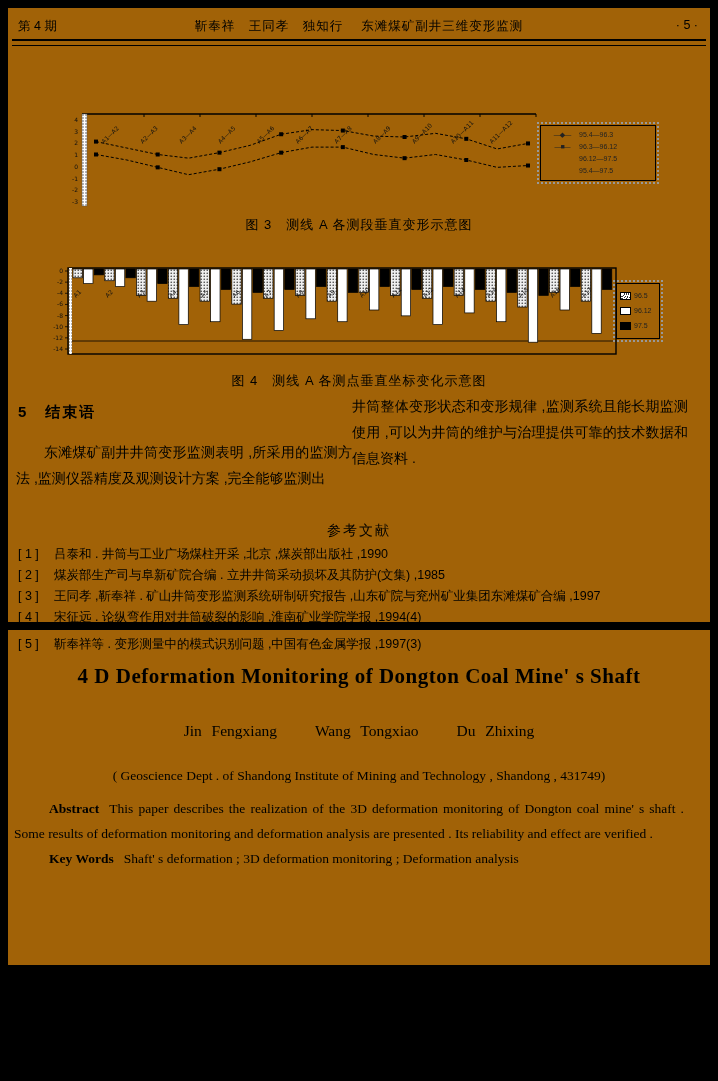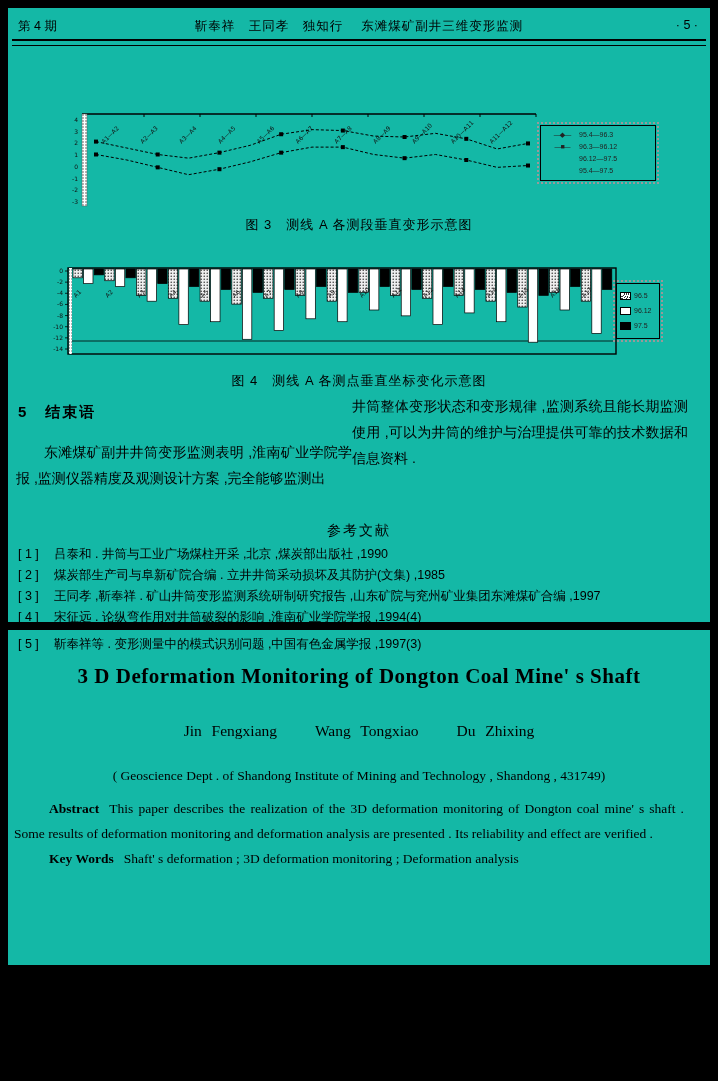--- a/index.html
+++ b/index.html
@@ -1,18 +1,18 @@
 <!DOCTYPE html>
 <html><head>
 <meta charset="utf-8">
 <style>
   html,body{margin:0;padding:0;}
   body{width:718px;height:1081px;background:#000;position:relative;
        font-family:"Liberation Sans","DejaVu Sans",sans-serif;color:#000;}
-  .panel{position:absolute;background:#14b8a6;left:8px;width:702px;overflow:hidden;}
+  .panel{position:absolute;background:#a16207;left:8px;width:702px;overflow:hidden;}
   #panel1{top:8px;height:614px;}
   #panel2{top:630px;height:335px;}
 
   
   .hdr{position:absolute;top:10px;left:8px;right:8px;height:18px;font-size:12.5px;}
   .hdr .issue{position:absolute;left:2px;top:0;}
   .hdr .run-title{position:absolute;left:0;right:0;top:0;text-align:center;letter-spacing:1px;}
   .hdr .pageno{position:absolute;right:4px;top:0;}
   .dbl-rule{position:absolute;top:31px;left:4px;right:4px;height:4px;
             border-top:2px solid #000;border-bottom:1px solid #000;}
@@ -266,21 +266,21 @@
       <div class="lg-row">
         <span class="sw sw2"></span>
         <span>97.5</span>
       </div>
     </div>
   <div class="cap" id="fig4-cap">图 4　测线 A 各测点垂直坐标变化示意图</div>
 
   <div id="concl">
     <div class="col">
       <div id="concl-heading">5　结束语</div>
-      <div class="indent">东滩煤矿副井井筒变形监测表明 ,淮南矿业学院学报 ,监测仪器精度及观测设计方案 ,完全能够监测出</div>
+      <div class="indent">东滩煤矿副井井筒变形监测表明 ,所采用的监测方法 ,监测仪器精度及观测设计方案 ,完全能够监测出</div>
     </div>
     <div class="col">
       <div>井筒整体变形状态和变形规律 ,监测系统且能长期监测使用 ,可以为井筒的维护与治理提供可靠的技术数据和信息资料 .</div>
     </div>
   </div>
 
   <div id="refs-title">参考文献</div>
   <div id="refs">
     <div class="ref-row">
       <span class="ref-num">[ 1 ]</span>
@@ -301,21 +301,21 @@
   </div>
 </div>
 
 <div class="panel" id="panel2">
 
   <div id="ref5-row" class="ref-row">
     <span class="ref-num">[ 5 ]</span>
     <span>靳奉祥等 . 变形测量中的模式识别问题 ,中国有色金属学报 ,1997(3)</span>
   </div>
 
-  <div id="en-title" class="serif">3 D Deformation  Monitoring  of  Dongton Coal  Mine' s Shaft</div>
+  <div id="en-title" class="serif">4 D Deformation  Monitoring  of  Dongton Coal  Mine' s Shaft</div>
 
   <div id="en-authors" class="serif">
     <span>Jin Fengxiang</span>
     <span>Wang Tongxiao</span>
     <span>Du Zhixing</span>
   </div>
 
   <div id="en-affil" class="serif">( Geoscience Dept . of Shandong Institute of  Mining and Technology , Shandong , 431749)</div>
 
   <div id="en-abstract" class="serif">

